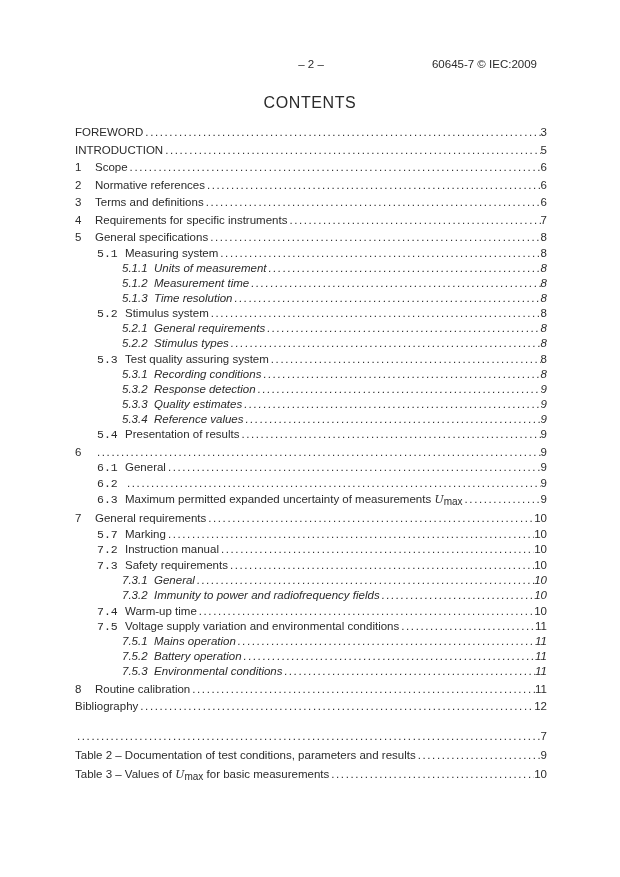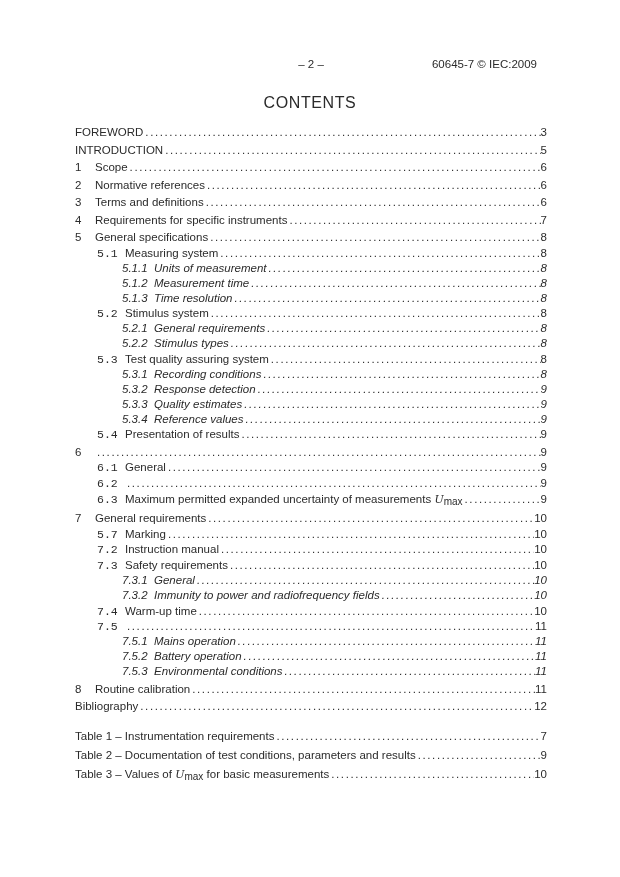--- a/index.html
+++ b/index.html
@@ -127,25 +127,25 @@
     <div class="toc-row lvl2"><span class="num">6.1</span><span class="ttl">General</span><span class="leader"></span><span class="pg">9</span></div>
     <div class="toc-row lvl2"><span class="num">6.2</span><span class="leader"></span><span class="pg">9</span></div>
     <div class="toc-row lvl2"><span class="num">6.3</span><span class="ttl">Maximum permitted expanded uncertainty of measurements <span class="math"><i>U</i><sub>max</sub></span></span><span class="leader"></span><span class="pg">9</span></div>
     <div class="toc-row lvl1"><span class="num">7</span><span class="ttl">General requirements</span><span class="leader"></span><span class="pg">10</span></div>
     <div class="toc-row lvl2"><span class="num">5.7</span><span class="ttl">Marking</span><span class="leader"></span><span class="pg">10</span></div>
     <div class="toc-row lvl2"><span class="num">7.2</span><span class="ttl">Instruction manual</span><span class="leader"></span><span class="pg">10</span></div>
     <div class="toc-row lvl2"><span class="num">7.3</span><span class="ttl">Safety requirements</span><span class="leader"></span><span class="pg">10</span></div>
     <div class="toc-row lvl3"><span class="num">7.3.1</span><span class="ttl">General</span><span class="leader"></span><span class="pg">10</span></div>
     <div class="toc-row lvl3"><span class="num">7.3.2</span><span class="ttl">Immunity to power and radiofrequency fields</span><span class="leader"></span><span class="pg">10</span></div>
     <div class="toc-row lvl2"><span class="num">7.4</span><span class="ttl">Warm-up time</span><span class="leader"></span><span class="pg">10</span></div>
-    <div class="toc-row lvl2"><span class="num">7.5</span><span class="leader"></span><span class="pg">11</span></div>
+    <div class="toc-row lvl2"><span class="num">7.5</span><span class="ttl">Voltage supply variation and environmental conditions</span><span class="leader"></span><span class="pg">11</span></div>
     <div class="toc-row lvl3"><span class="num">7.5.1</span><span class="ttl">Mains operation</span><span class="leader"></span><span class="pg">11</span></div>
     <div class="toc-row lvl3"><span class="num">7.5.2</span><span class="ttl">Battery operation</span><span class="leader"></span><span class="pg">11</span></div>
     <div class="toc-row lvl3"><span class="num">7.5.3</span><span class="ttl">Environmental conditions</span><span class="leader"></span><span class="pg">11</span></div>
     <div class="toc-row lvl1"><span class="num">8</span><span class="ttl">Routine calibration</span><span class="leader"></span><span class="pg">11</span></div>
     <div class="toc-row lvl0"><span class="ttl">Bibliography</span><span class="leader"></span><span class="pg">12</span></div>
   </div>
 
 <div class="table-block">
-    <div class="toc-row lvlT"><span class="ttl">Table 1 – Instrumentation requirements</span><span class="leader"></span><span class="pg">7</span></div>
+    <div class="toc-row lvlT"><span class="leader"></span><span class="pg">7</span></div>
     <div class="toc-row lvlT"><span class="ttl">Table 2 – Documentation of test conditions, parameters and results</span><span class="leader"></span><span class="pg">9</span></div>
     <div class="toc-row lvlT"><span class="ttl">Table 3 – Values of <span class="math"><i>U</i><sub>max</sub></span> for basic measurements</span><span class="leader"></span><span class="pg">10</span></div>
   </div>
 
 </body></html>

